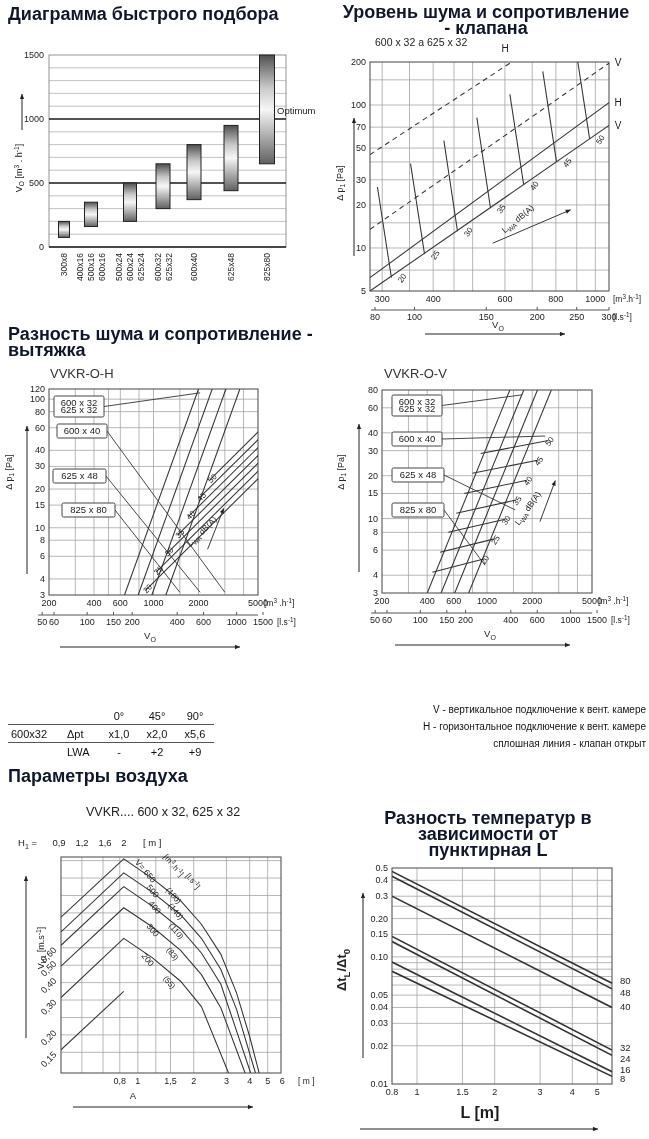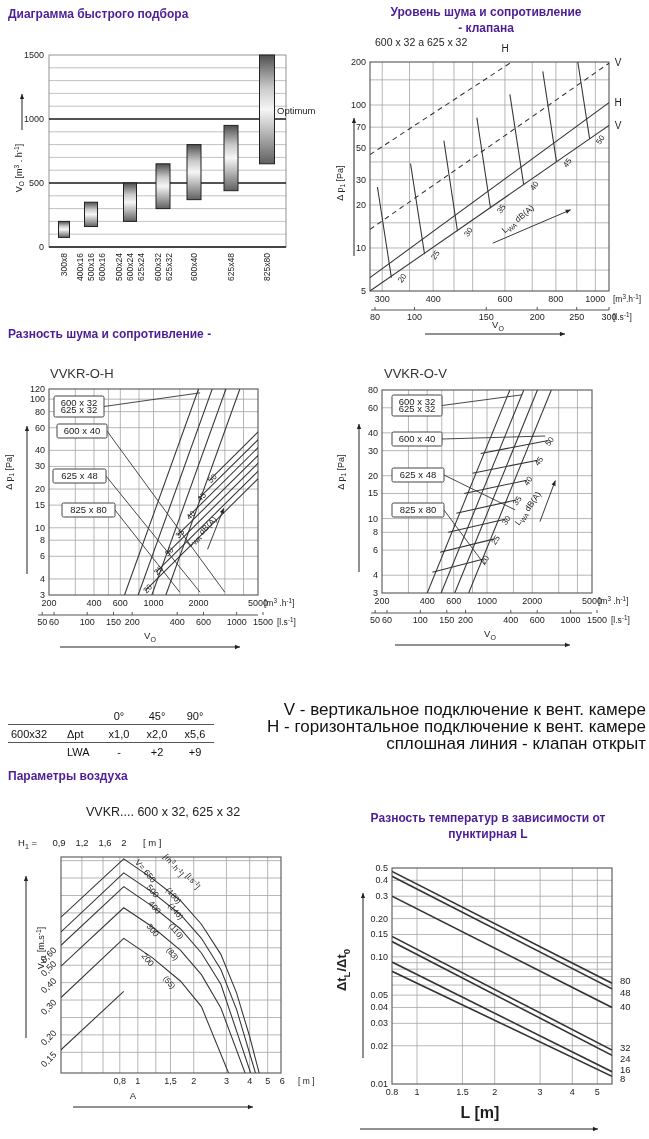--- a/index.html
+++ b/index.html
@@ -1,41 +1,42 @@
 <!DOCTYPE html>
 <html><head>
 <meta charset="utf-8">
 <style>
   html,body{margin:0;padding:0;background:#fff;}
   body{font-family:"Liberation Sans",sans-serif;}
   .page{position:relative;width:649px;height:1139px;background:#ffffff;overflow:hidden;}
-  .hd{position:absolute;font-size:12px;font-weight:700;color:#4c1d95;line-height:16px;white-space:nowrap;}
+  .hd{position:absolute;font-size:18px;font-weight:700;color:#0f172a;line-height:16px;white-space:nowrap;}
   .hd.r{text-align:center;white-space:normal;}
   .chart{position:absolute;}
-  .legend{position:absolute;left:240px;top:701px;width:406px;text-align:right;font-size:17px;color:#111;line-height:17.2px;}
+  .legend{position:absolute;left:240px;top:701px;width:406px;text-align:right;font-size:10px;color:#111;line-height:17.2px;}
   .ctable{position:absolute;left:8px;top:707px;border-collapse:collapse;font-size:11px;color:#111;}
   .ctable td{padding:0 3px;height:17px;vertical-align:middle;}
   .ctable tr.rl td{border-top:1px solid #555;border-bottom:1px solid #555;}
   .tc{text-align:center;}
   svg text{font-family:"Liberation Sans",sans-serif;}
 </style>
 </head>
 <body>
 
 <div class="page">
 
   <div class="hd" style="left:8px;top:6px">Диаграмма быстрого подбора</div>
 
   <div class="hd r" style="left:330px;top:4px;width:312px">
     <div>Уровень шума и сопротивление</div>
     <div>- клапана</div>
   </div>
 
   <div class="hd" style="left:8px;top:326px">
     <div>Разность шума и сопротивление -</div>
+    <div>вытяжка</div>
   </div>
 
 
   <div class="hd" style="left:8px;top:768px">Параметры воздуха</div>
 
   <div class="hd r" style="left:330px;top:810px;width:316px">
     <div>Разность температур в зависимости от</div>
     <div>пунктирная L</div>
   </div>
 

